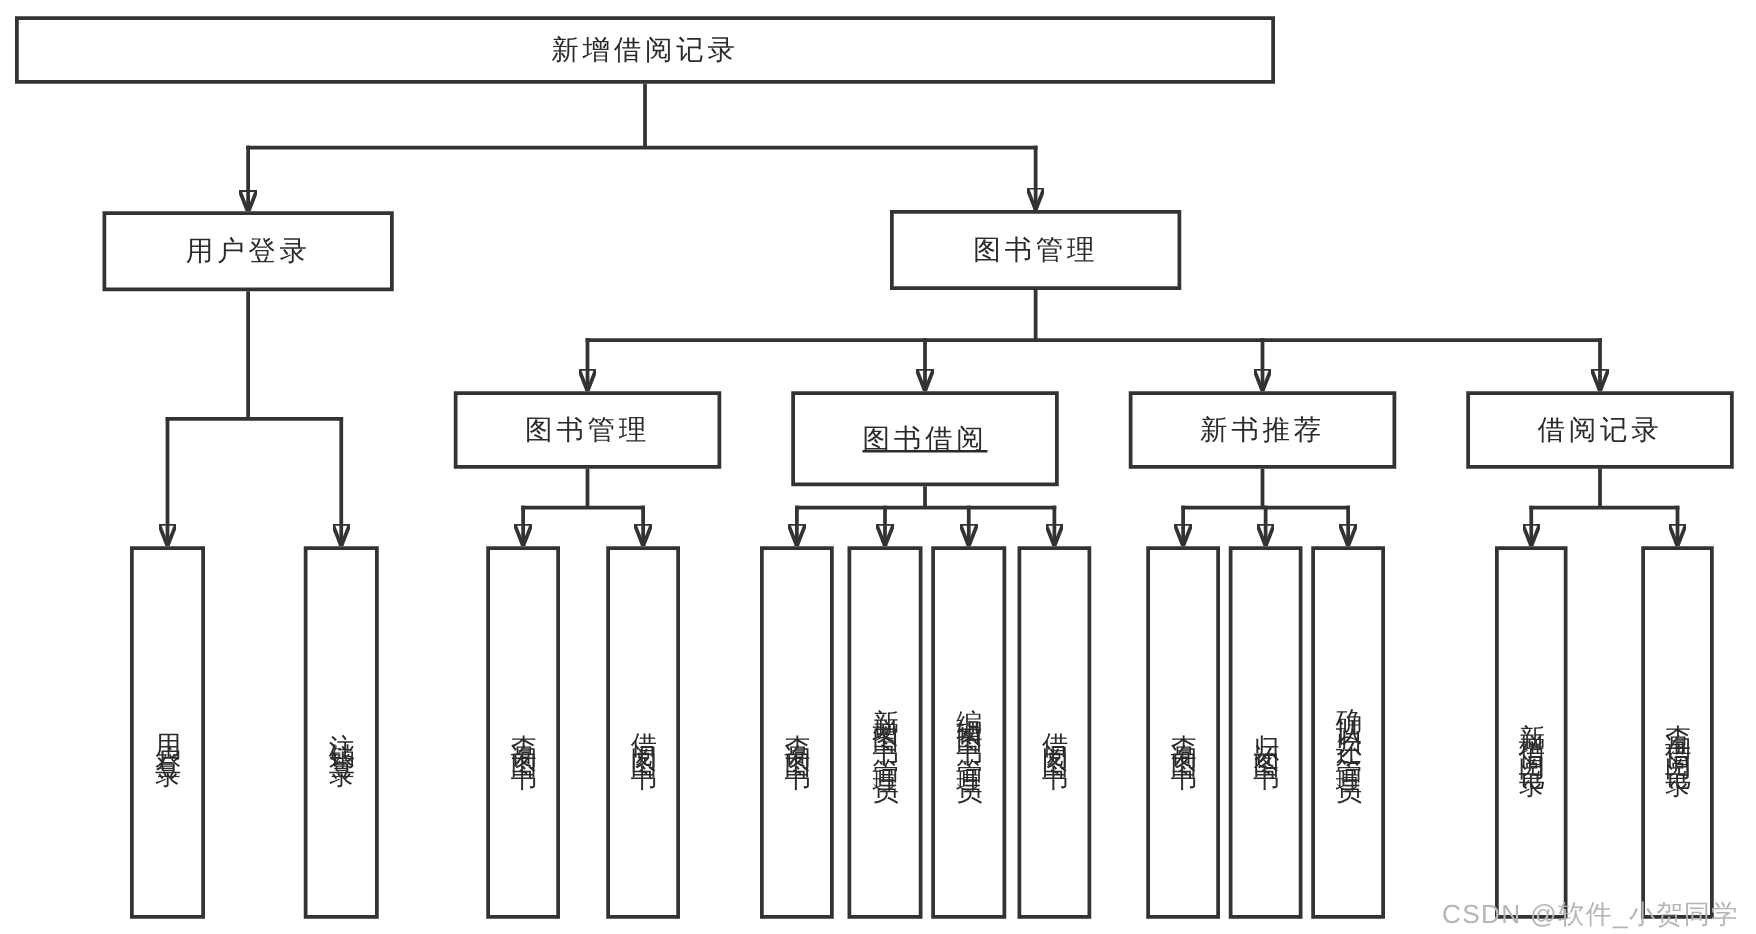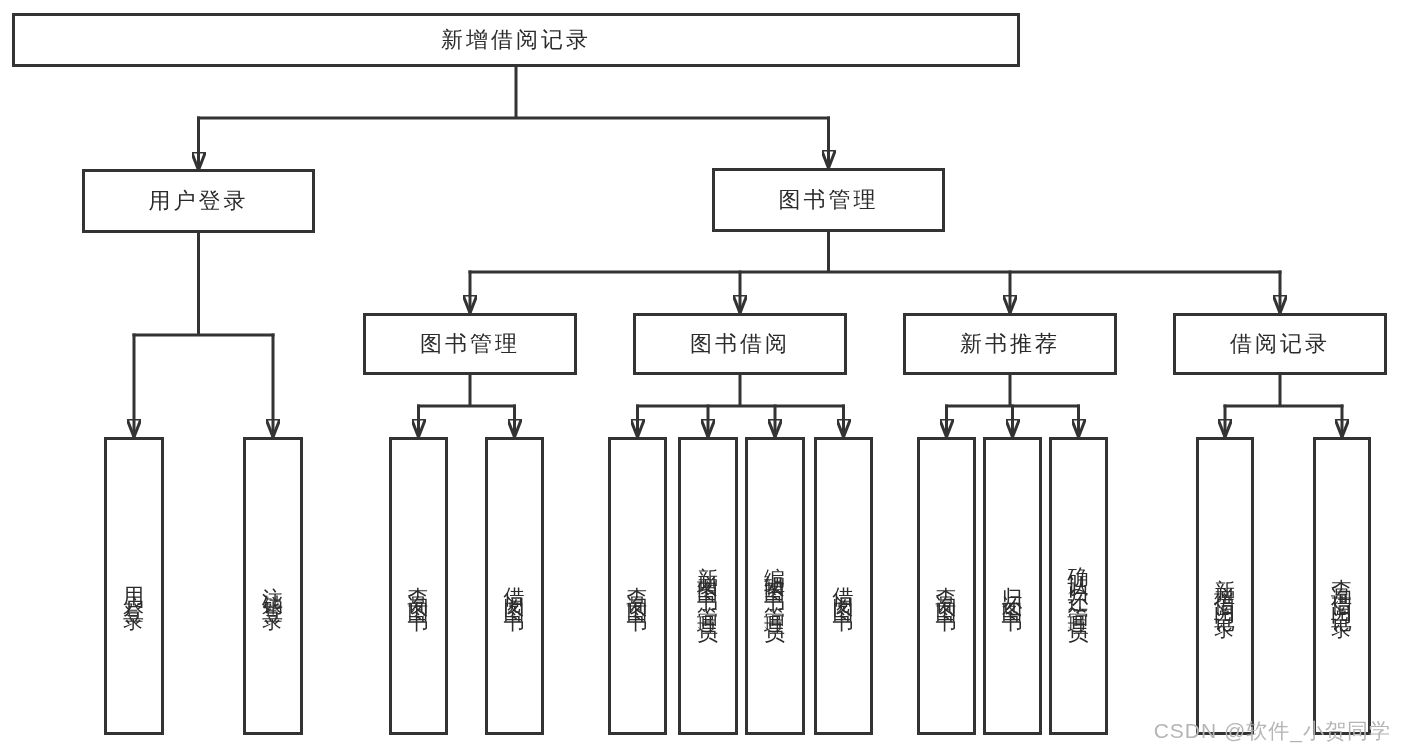--- a/index.html
+++ b/index.html
@@ -34,21 +34,21 @@
     font-size: 21px;
     letter-spacing: 8px;
     line-height: 1;
     white-space: nowrap;
   }
   
   #node-root            { left: 12px;   top: 13px;  width: 1008px; height: 54px; }
   #node-user-login      { left: 82px;   top: 169px; width: 233px;  height: 64px; }
   #node-book-mgmt       { left: 712px;  top: 168px; width: 233px;  height: 64px; }
   #node-new-book-rec    { left: 363px;  top: 313px; width: 214px;  height: 62px; }
-  #node-book-borrow     { left: 633px;  top: 313px; width: 214px;  height: 62px; }
+  #node-book-borrow     { left: 633px;  top: 313px; width: 214px;  height: 76px; text-decoration: underline; }
   #node-current-borrow  { left: 903px;  top: 313px; width: 214px;  height: 62px; }
   #node-borrow-records  { left: 1173px; top: 313px; width: 214px;  height: 62px; }
   .leaf { top: 437px; height: 298px; }
   #leaf-login      { left: 104px;  width: 60px; }
   #leaf-logout     { left: 243px;  width: 60px; }
   #leaf-rec-query  { left: 389px;  width: 59px; }
   #leaf-rec-borrow { left: 485px;  width: 59px; }
   #leaf-bb-query   { left: 608px;  width: 59px; }
   #leaf-bb-add     { left: 678px;  width: 60px; }
   #leaf-bb-edit    { left: 745px;  width: 60px; }

